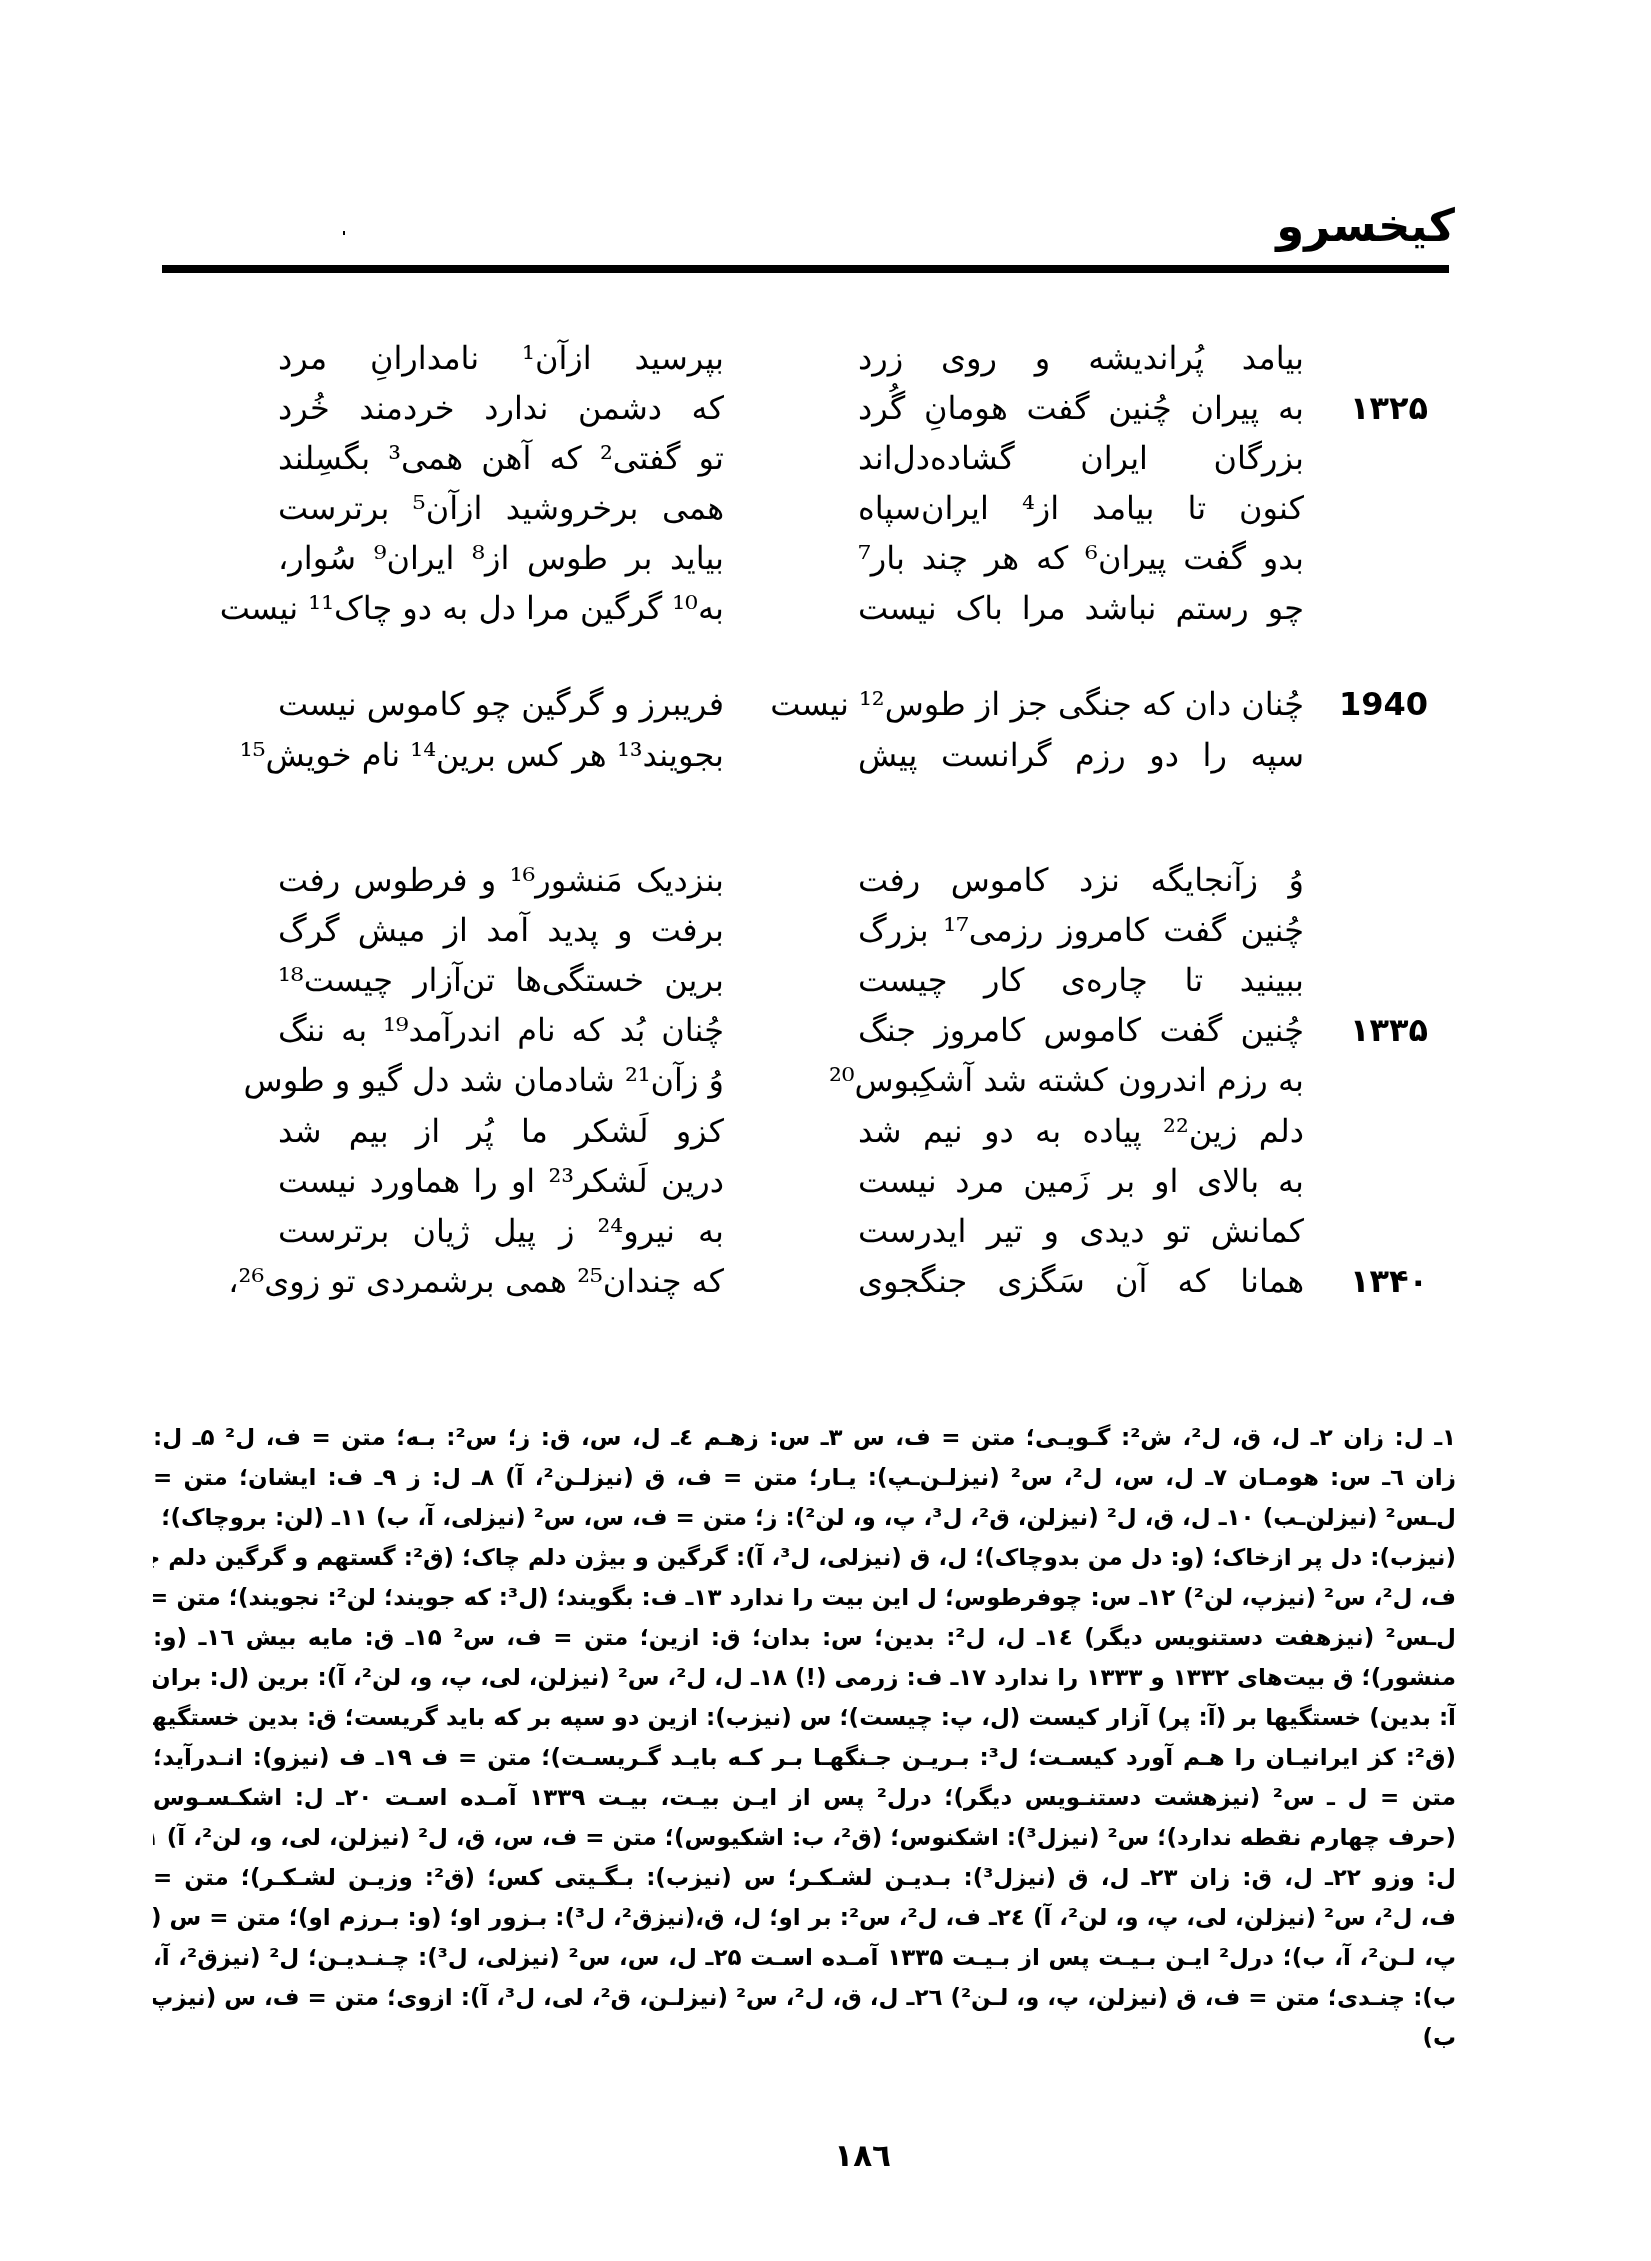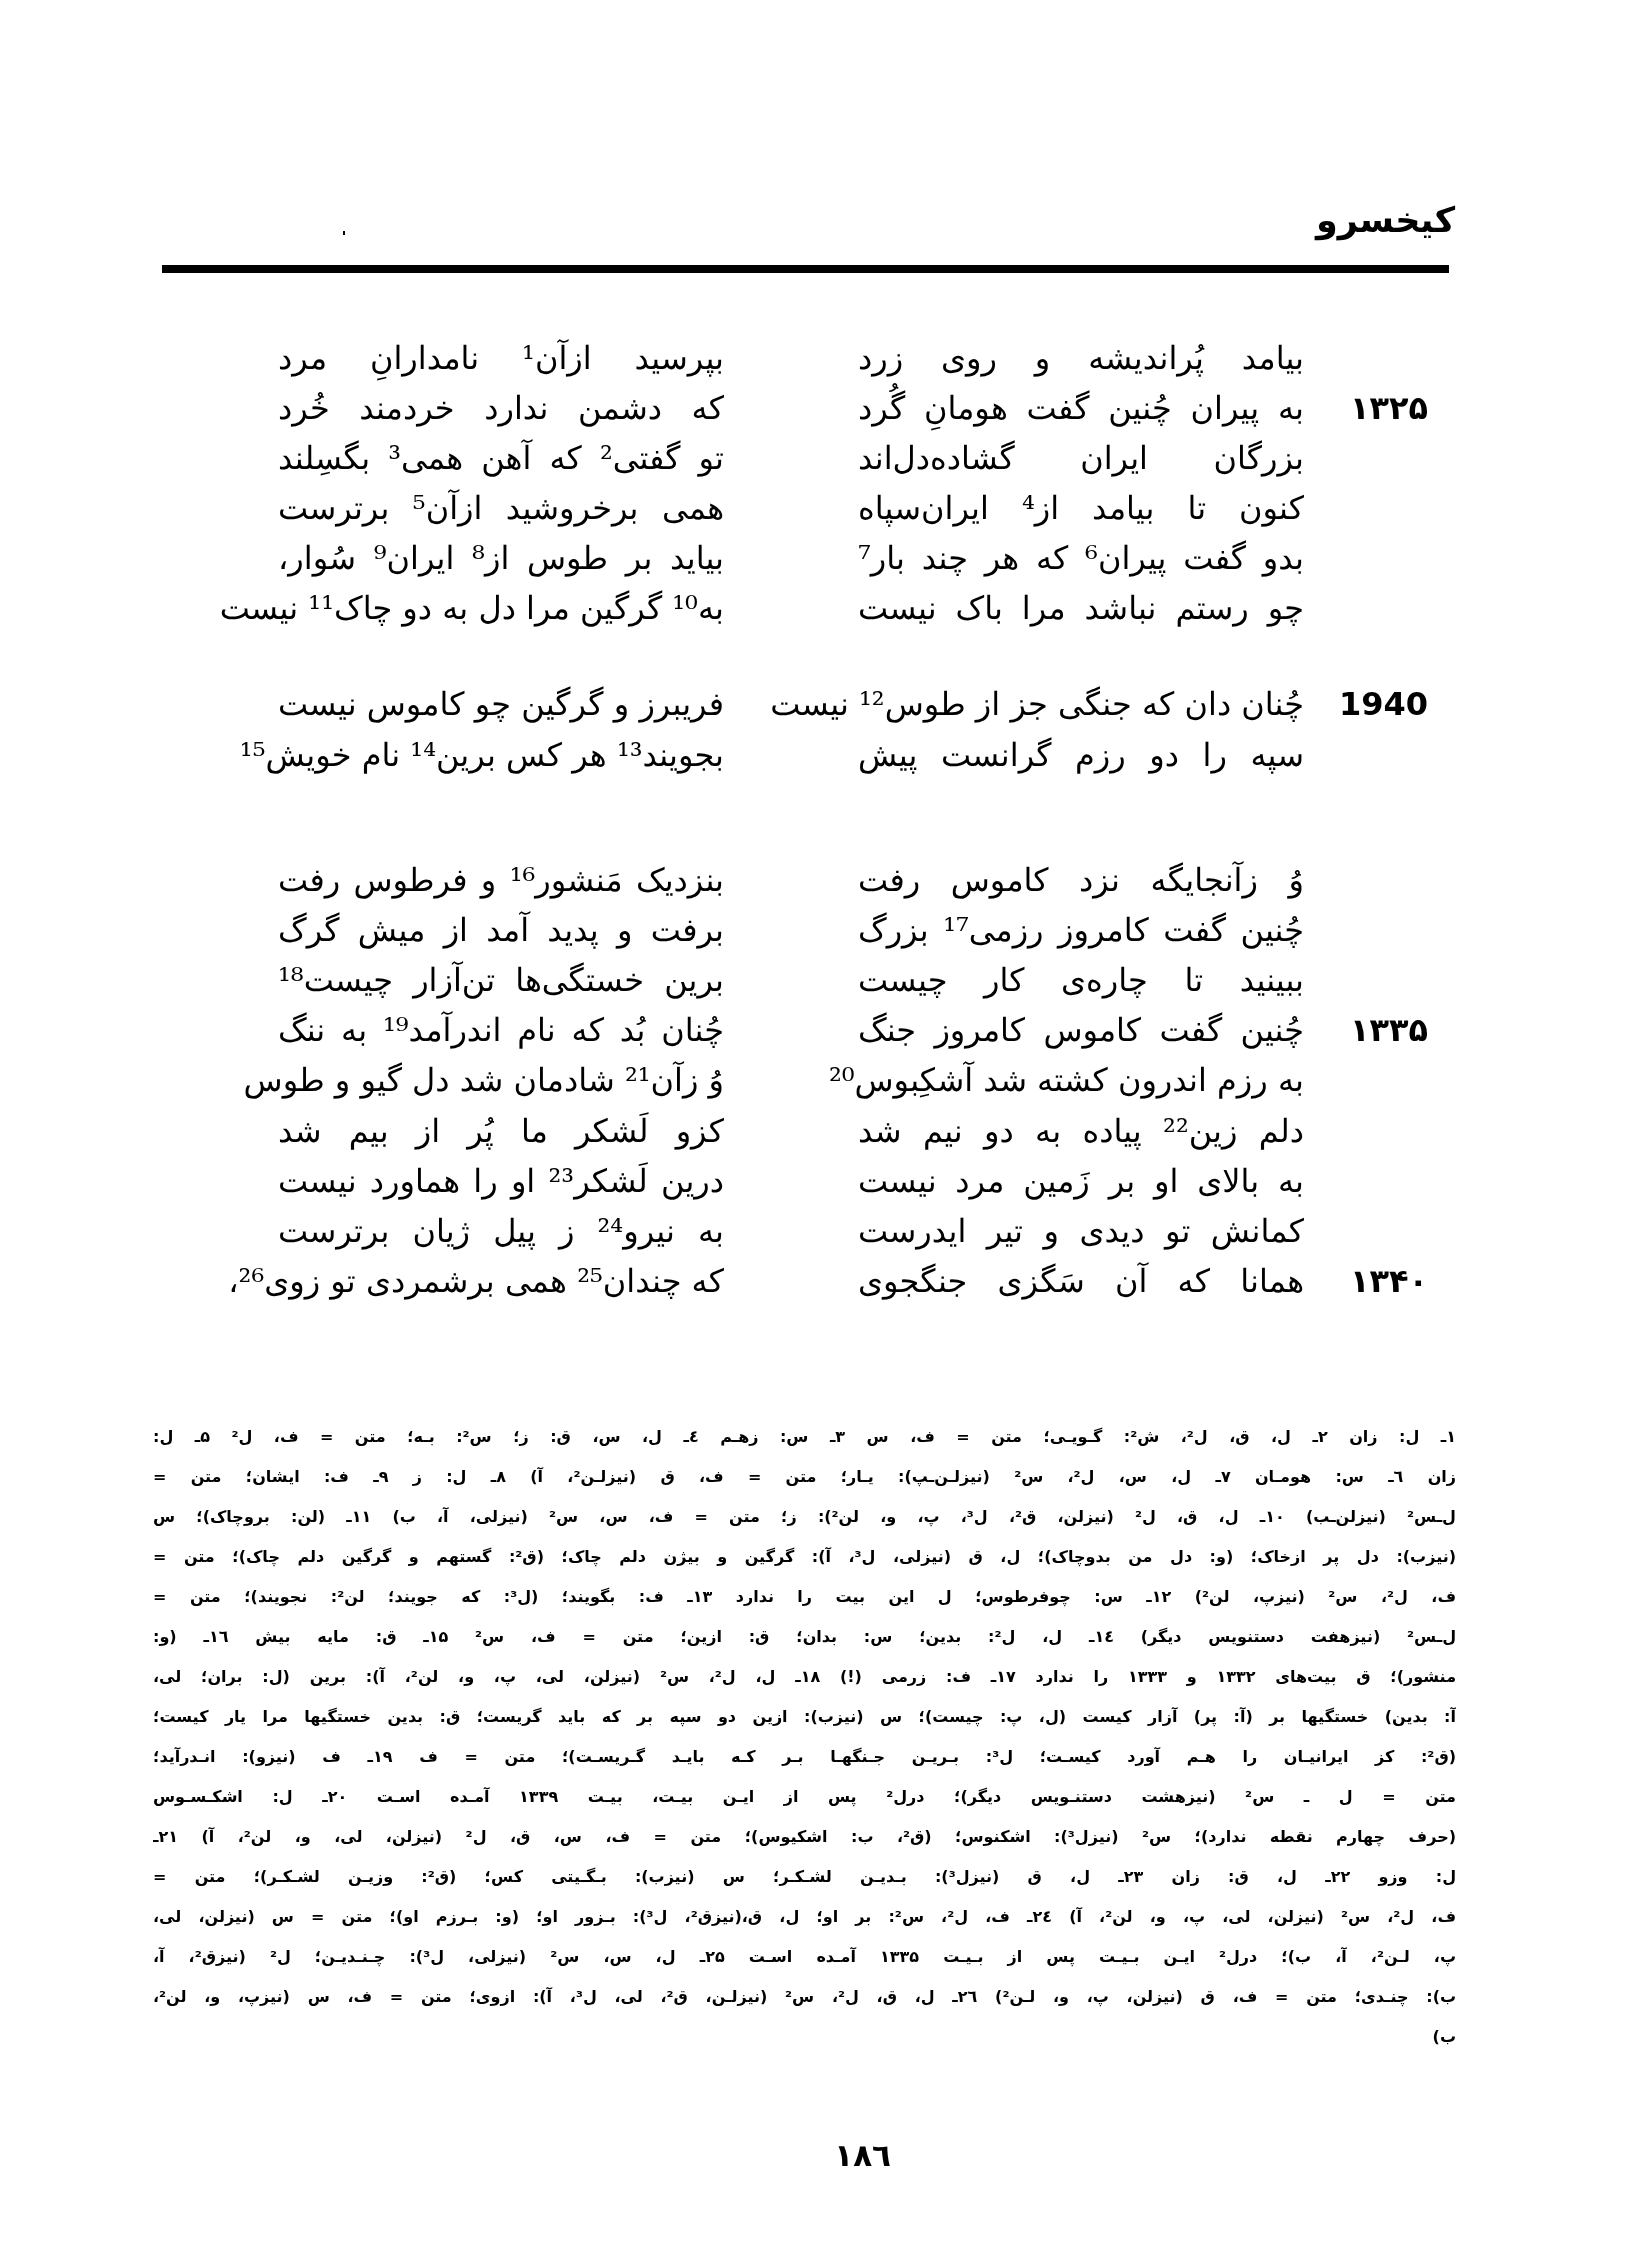--- a/index.html
+++ b/index.html
@@ -1,31 +1,31 @@
 <!DOCTYPE html>
 <html style="font-size:11px"><head>
 <meta charset="utf-8">
 <style>
   html, body { margin:0; padding:0; background:#ffffff; }
   body { width:1651px; height:2261px; position:relative; overflow:hidden;
          font-family:"DejaVu Serif", "Liberation Serif", serif; color:#000; }
-  .page-title { position:absolute; top:203px; right:196px; font-size:35px; font-weight:bold;
+  .page-title { position:absolute; top:203px; right:196px; font-size:45px; font-weight:bold;
                 direction:rtl; font-family:"DejaVu Sans", sans-serif; line-height:1; }
   .header-rule { position:absolute; top:265px; left:162px; width:1287px; height:7.7px; background:#000; }
   .stray-dot { position:absolute; top:231px; left:343px; width:2.1px; height:3.5px; background:#000; }
   .verse-block { position:absolute; left:0; width:1651px; }
   .verse-row { position:absolute; left:0; width:1651px; height:50px; }
   .hemistich { position:absolute; direction:rtl; font-size:32px; line-height:50px; white-space:nowrap;
                text-align:justify; text-align-last:justify; }
   .hemi-right { left:858px; width:446px; }
   .hemi-left { left:278px; width:446px; }
   .line-no { position:absolute; left:1365px; width:63px; direction:rtl; text-align:center;
              font-size:32px; font-weight:bold; line-height:50px; font-family:"DejaVu Sans", sans-serif; }
   .footnotes { position:absolute; top:1417px; left:153px; width:1303px; direction:rtl;
-               font-family:"DejaVu Sans", sans-serif; font-size:16px; font-weight:bold; }
+               font-family:"DejaVu Sans", sans-serif; font-size:23px; font-weight:bold; }
   .fn-line { height:40px; line-height:40px; white-space:nowrap; overflow:hidden;
              text-align:justify; text-align-last:justify; }
   .fn-line.last { text-align-last:right; }
   .page-number { position:absolute; top:2137px; left:752px; width:139px; text-align:right;
                  font-size:31px; font-weight:bold; font-family:"DejaVu Sans", sans-serif; direction:rtl; }
 </style>
 </head>
 <body>
 
 <div class="stray-dot"></div>

